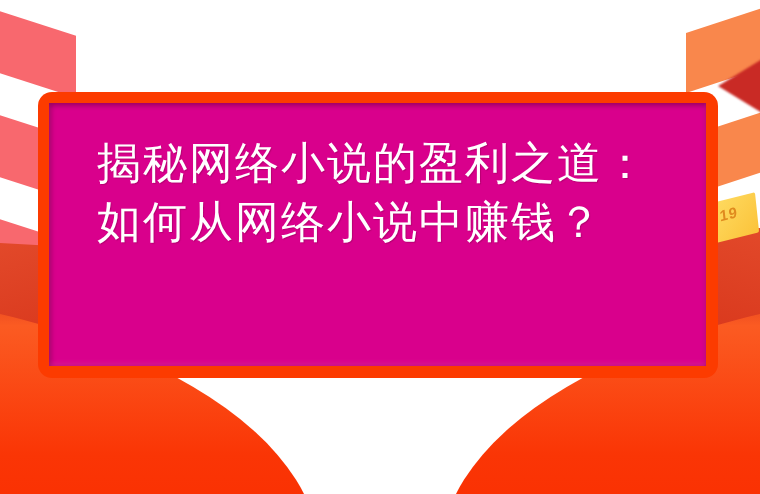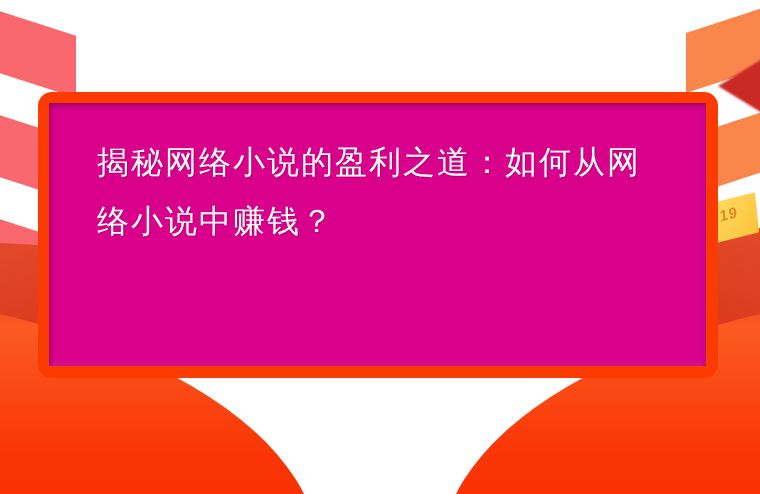--- a/index.html
+++ b/index.html
@@ -137,21 +137,21 @@
     background: #D9008C;
     box-shadow:
       inset 0 3px 5px rgba(0,0,0,0.22),
       inset 3px 0 5px rgba(0,0,0,0.14),
       inset 0 -3px 5px rgba(255,255,255,0.10);
     padding: 30px 0 0 48px;
   }
 
   .card-title {
     color: #ffffff;
-    font-size: 32px;
+    font-size: 44px;
     line-height: 59px;
     letter-spacing: 2px;
     font-family: "DejaVu Sans", "Liberation Sans", sans-serif;
     font-weight: 400;
     text-shadow: 1px 1px 1px rgba(120,0,70,0.35);
     max-width: 560px;
     word-break: break-all;
   }
 </style>
 </head>

